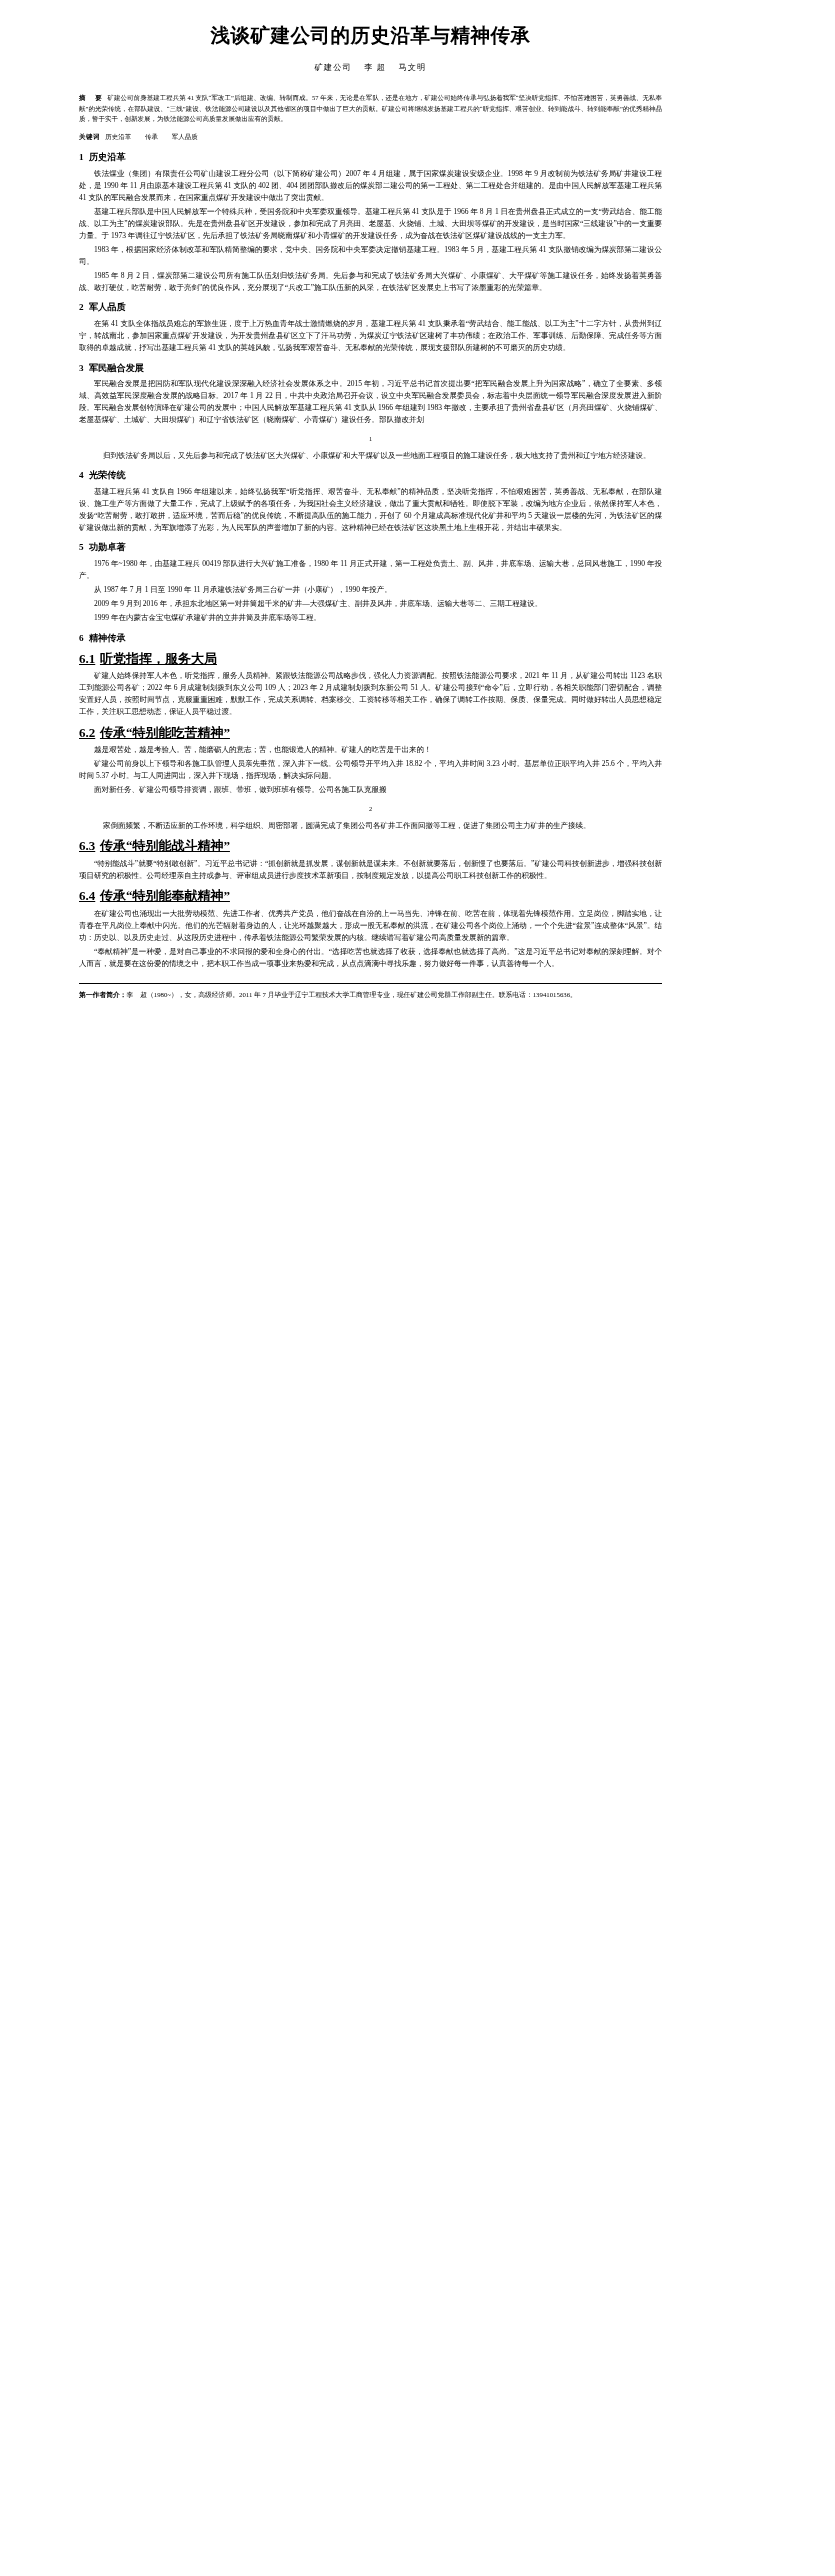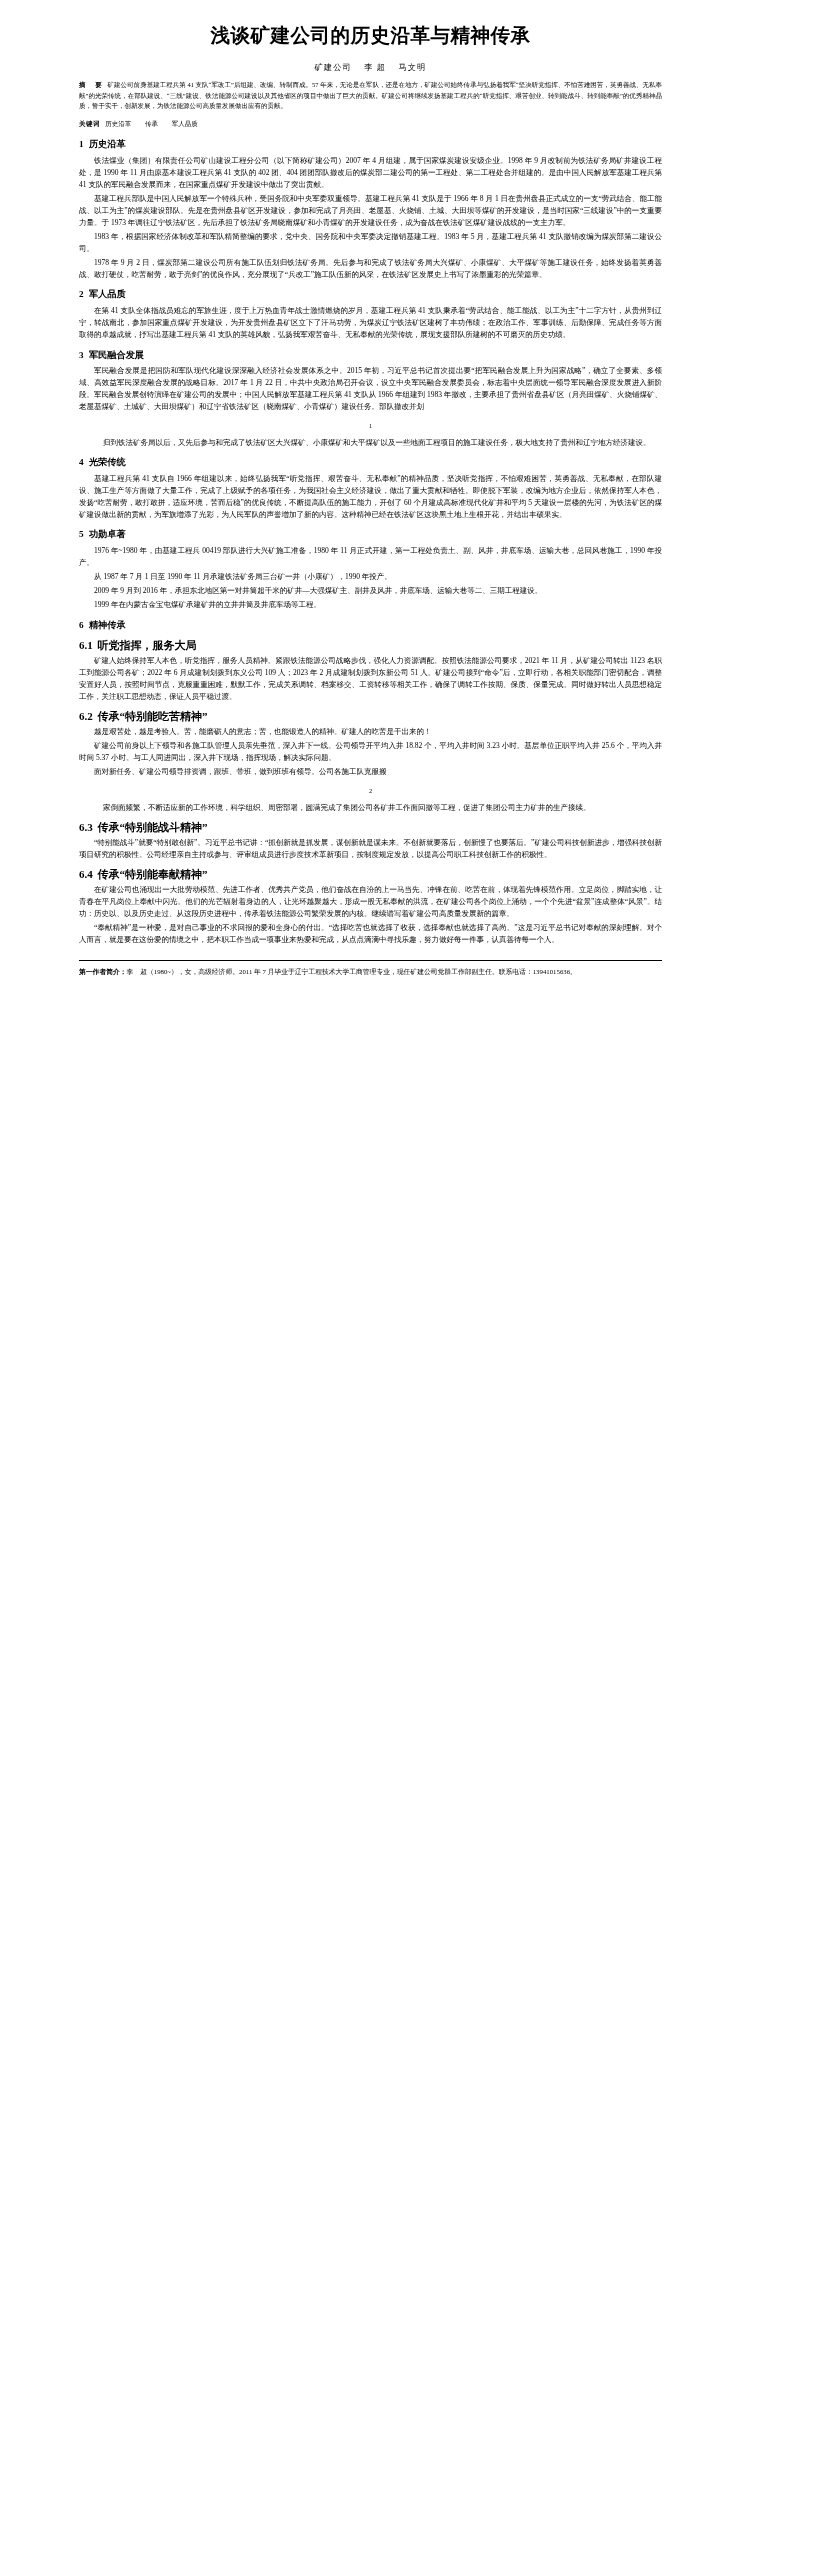--- a/index.html
+++ b/index.html
@@ -21,21 +21,21 @@
     text-align: center;
     font-size: 19.5px;
     font-weight: bold;
     letter-spacing: 0.5px;
     margin: 5.3px 0 13.7px 0;
     line-height: 1.3;
   }
   .authors {
     text-align: center;
     font-size: 8.2px;
-    margin-bottom: 7px;
+    margin-bottom: 20px;
     letter-spacing: 1.1px;
   }
   .authors span { margin: 0 4.7px; }
   .abstract-block {
     font-size: 6.5px;
     line-height: 1.62;
     text-align: justify;
     margin-bottom: 7.4px;
   }
   .abstract-label {
@@ -55,24 +55,25 @@
   }
   .kw-items span { margin-right: 13.7px; }
   h2.sec {
     font-size: 9.2px;
     font-weight: bold;
     margin: 8.4px 0 3.7px 0;
     line-height: 1.3;
   }
   h2.sec .num { margin-right: 5.3px; }
   h3.sub {
-    font-size: 11px;
+    font-size: 13px;
     font-weight: bold;
     margin: 6.3px 0 2.6px 0;
     line-height: 1.3;
+    text-decoration: underline;
   }
   h3.sub .num { margin-right: 4.7px; }
   p.body {
     font-size: 7.5px;
     line-height: 1.60;
     text-align: justify;
     margin: 0 0 2.1px 0;
     text-indent: 2em;
   }
   p.body.noind { text-indent: 0; margin-left: 24px; }
@@ -115,21 +116,21 @@
   <div class="keywords-block">
     <span class="kw-label">关键词</span><span class="kw-items"><span>历史沿革</span><span>传承</span><span>军人品质</span></span>
   </div>
 
   <h2 class="sec">
     <span class="num">1</span><span>历史沿革</span>
   </h2>
   <p class="body">铁法煤业（集团）有限责任公司矿山建设工程分公司（以下简称矿建公司）2007 年 4 月组建，属于国家煤炭建设安级企业。1998 年 9 月改制前为铁法矿务局矿井建设工程处，是 1990 年 11 月由原基本建设工程兵第 41 支队的 402 团、404 团团部队撤改后的煤炭部二建公司的第一工程处、第二工程处合并组建的。是由中国人民解放军基建工程兵第 41 支队的军民融合发展而来，在国家重点煤矿开发建设中做出了突出贡献。</p>
   <p class="body">基建工程兵部队是中国人民解放军一个特殊兵种，受国务院和中央军委双重领导。基建工程兵第 41 支队是于 1966 年 8 月 1 日在贵州盘县正式成立的一支“劳武结合、能工能战、以工为主”的煤炭建设部队。先是在贵州盘县矿区开发建设，参加和完成了月亮田、老屋基、火烧铺、土城、大田坝等煤矿的开发建设，是当时国家“三线建设”中的一支重要力量。于 1973 年调往辽宁铁法矿区，先后承担了铁法矿务局晓南煤矿和小青煤矿的开发建设任务，成为奋战在铁法矿区煤矿建设战线的一支主力军。</p>
   <p class="body">1983 年，根据国家经济体制改革和军队精简整编的要求，党中央、国务院和中央军委决定撤销基建工程。1983 年 5 月，基建工程兵第 41 支队撤销改编为煤炭部第二建设公司。</p>
-  <p class="body">1978 年 9 月 2 日，煤炭部第二建设公司所有施工队伍划归铁法矿务局。先后参与和完成了铁法矿务局大兴煤矿、小康煤矿、大平煤矿等施工建设任务，始终发扬着英勇善战、敢打硬仗，吃苦耐劳，敢于亮剑”的优良作风，充分展现了“兵改工”施工队伍新的风采，在铁法矿区发展史上书写了浓墨重彩的光荣篇章。</p>
+  <p class="body">1985 年 8 月 2 日，煤炭部第二建设公司所有施工队伍划归铁法矿务局。先后参与和完成了铁法矿务局大兴煤矿、小康煤矿、大平煤矿等施工建设任务，始终发扬着英勇善战、敢打硬仗，吃苦耐劳，敢于亮剑”的优良作风，充分展现了“兵改工”施工队伍新的风采，在铁法矿区发展史上书写了浓墨重彩的光荣篇章。</p>
 
   <h2 class="sec">
     <span class="num">2</span><span>军人品质</span>
   </h2>
   <p class="body">在第 41 支队全体指战员难忘的军旅生涯，度于上万热血青年战士激情燃烧的岁月，基建工程兵第 41 支队秉承着“劳武结合、能工能战、以工为主”十二字方针，从贵州到辽宁，转战南北，参加国家重点煤矿开发建设，为开发贵州盘县矿区立下了汗马功劳，为煤炭辽宁铁法矿区建树了丰功伟绩；在政治工作、军事训练、后勤保障、完成任务等方面取得的卓越成就，抒写出基建工程兵第 41 支队的英雄风貌，弘扬我军艰苦奋斗、无私奉献的光荣传统，展现支援部队所建树的不可磨灭的历史功绩。</p>
 
   <h2 class="sec">
     <span class="num">3</span><span>军民融合发展</span>
   </h2>
   <p class="body">军民融合发展是把国防和军队现代化建设深深融入经济社会发展体系之中。2015 年初，习近平总书记首次提出要“把军民融合发展上升为国家战略”，确立了全要素、多领域、高效益军民深度融合发展的战略目标。2017 年 1 月 22 日，中共中央政治局召开会议，设立中央军民融合发展委员会，标志着中央层面统一领导军民融合深度发展进入新阶段。军民融合发展创特演绎在矿建公司的发展中；中国人民解放军基建工程兵第 41 支队从 1966 年组建到 1983 年撤改，主要承担了贵州省盘县矿区（月亮田煤矿、火烧铺煤矿、老屋基煤矿、土城矿、大田坝煤矿）和辽宁省铁法矿区（晓南煤矿、小青煤矿）建设任务。部队撤改并划</p>

